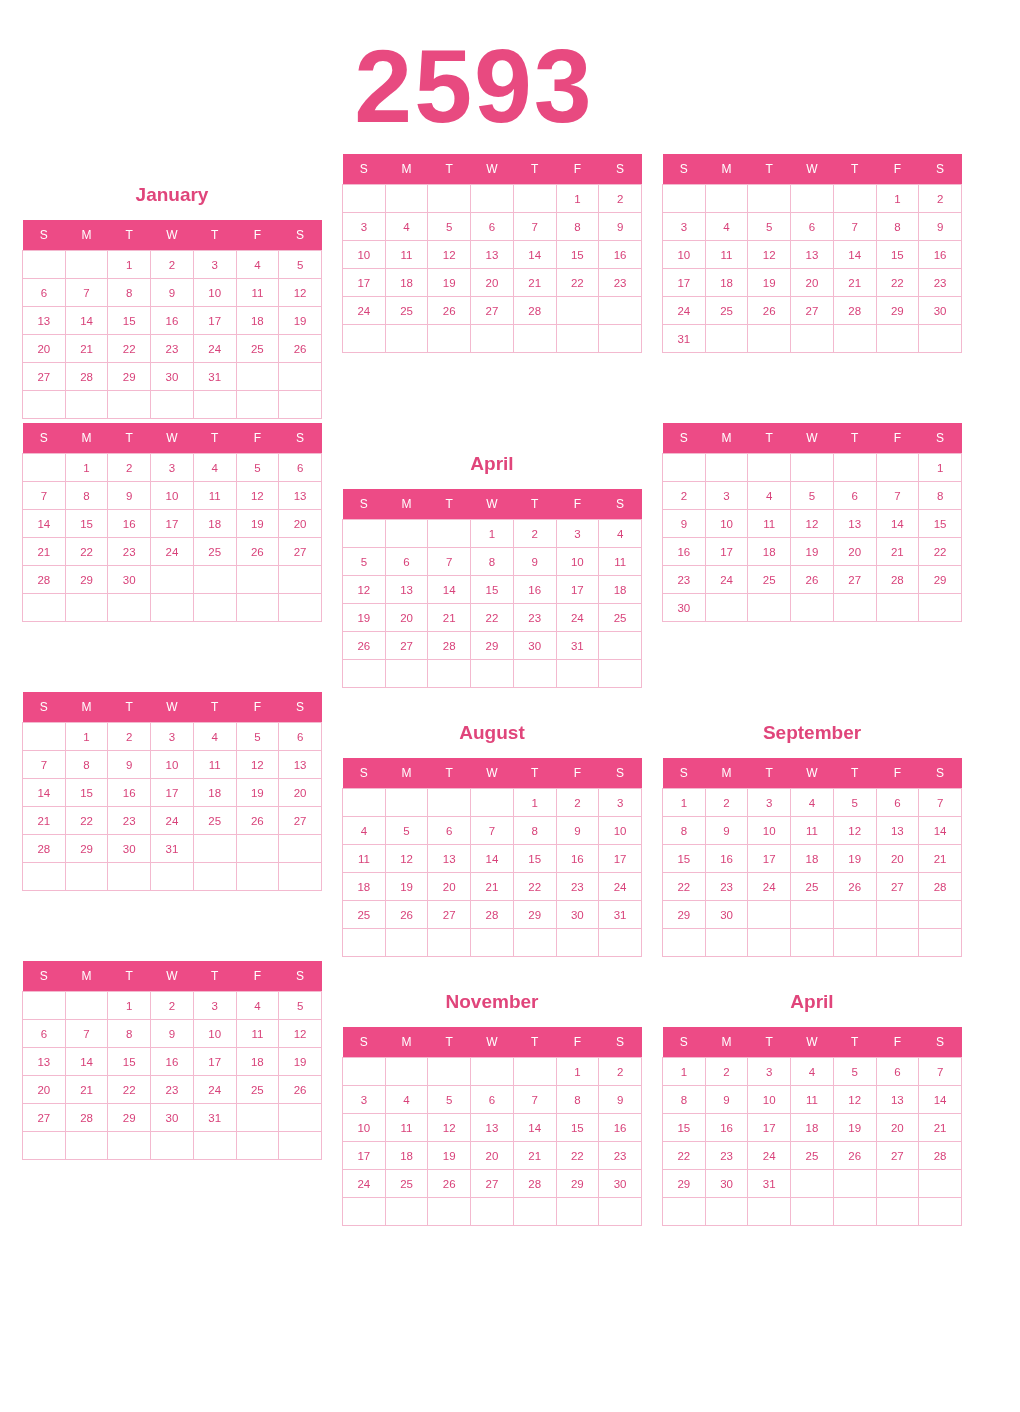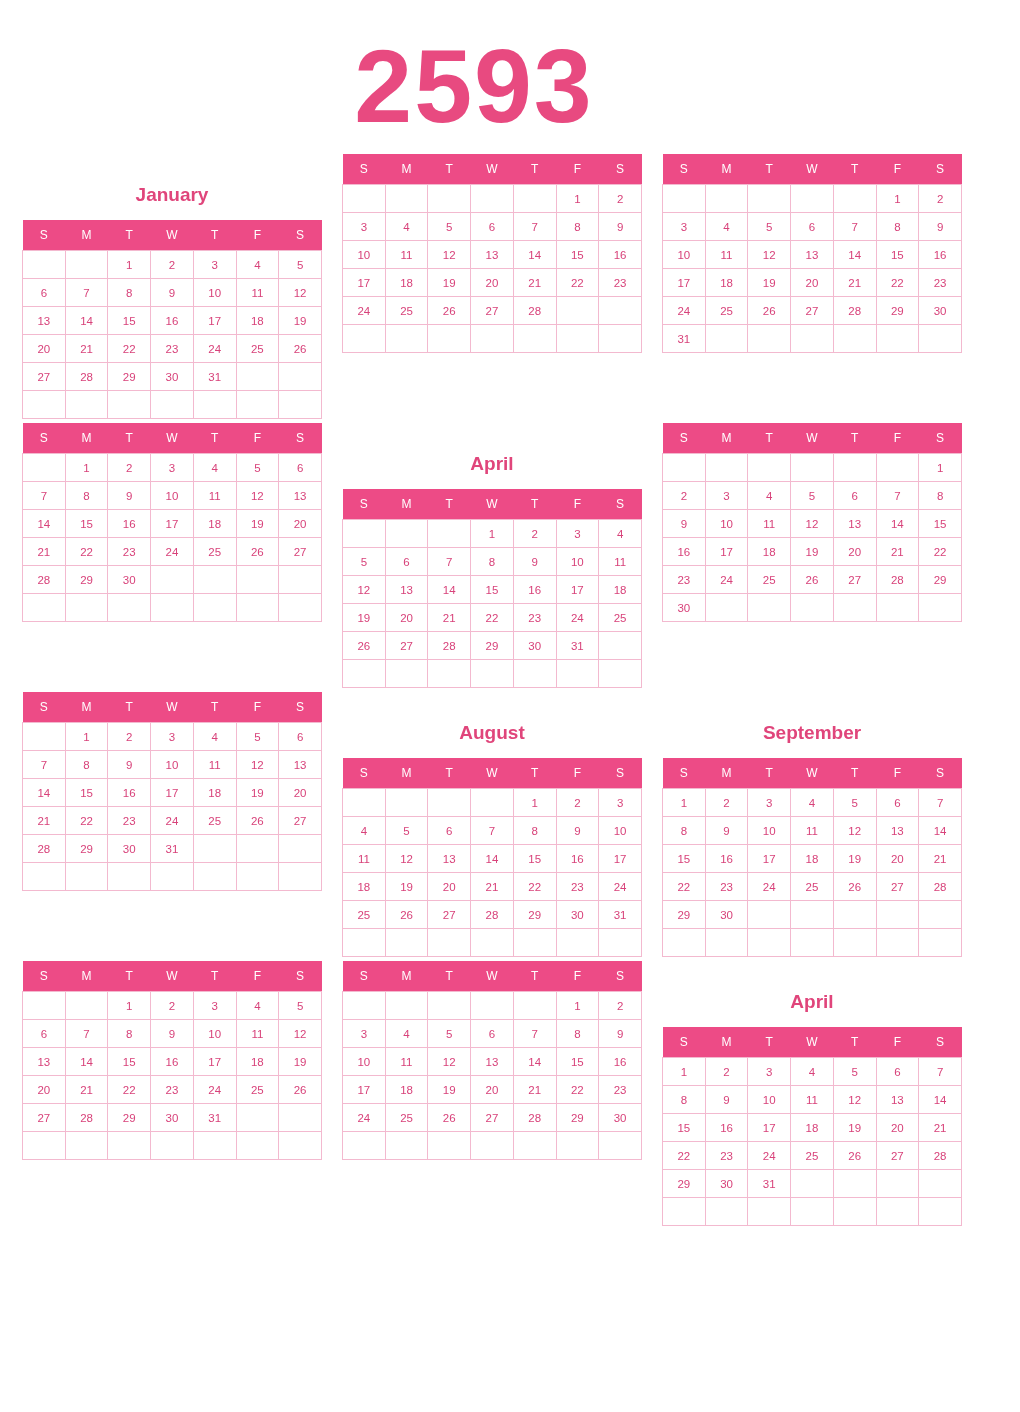--- a/index.html
+++ b/index.html
@@ -795,20 +795,21 @@
               <td></td>
               <td></td>
               <td></td>
               <td></td>
               <td></td>
             </tr>
           </tbody>
         </table>
       </div>
       <div class="month">
+        <div class="month-name">November</div>
         <table class="cal">
           <thead>
             <tr class="head-row">
               <th>S</th>
               <th>M</th>
               <th>T</th>
               <th>W</th>
               <th>T</th>
               <th>F</th>
               <th>S</th>

